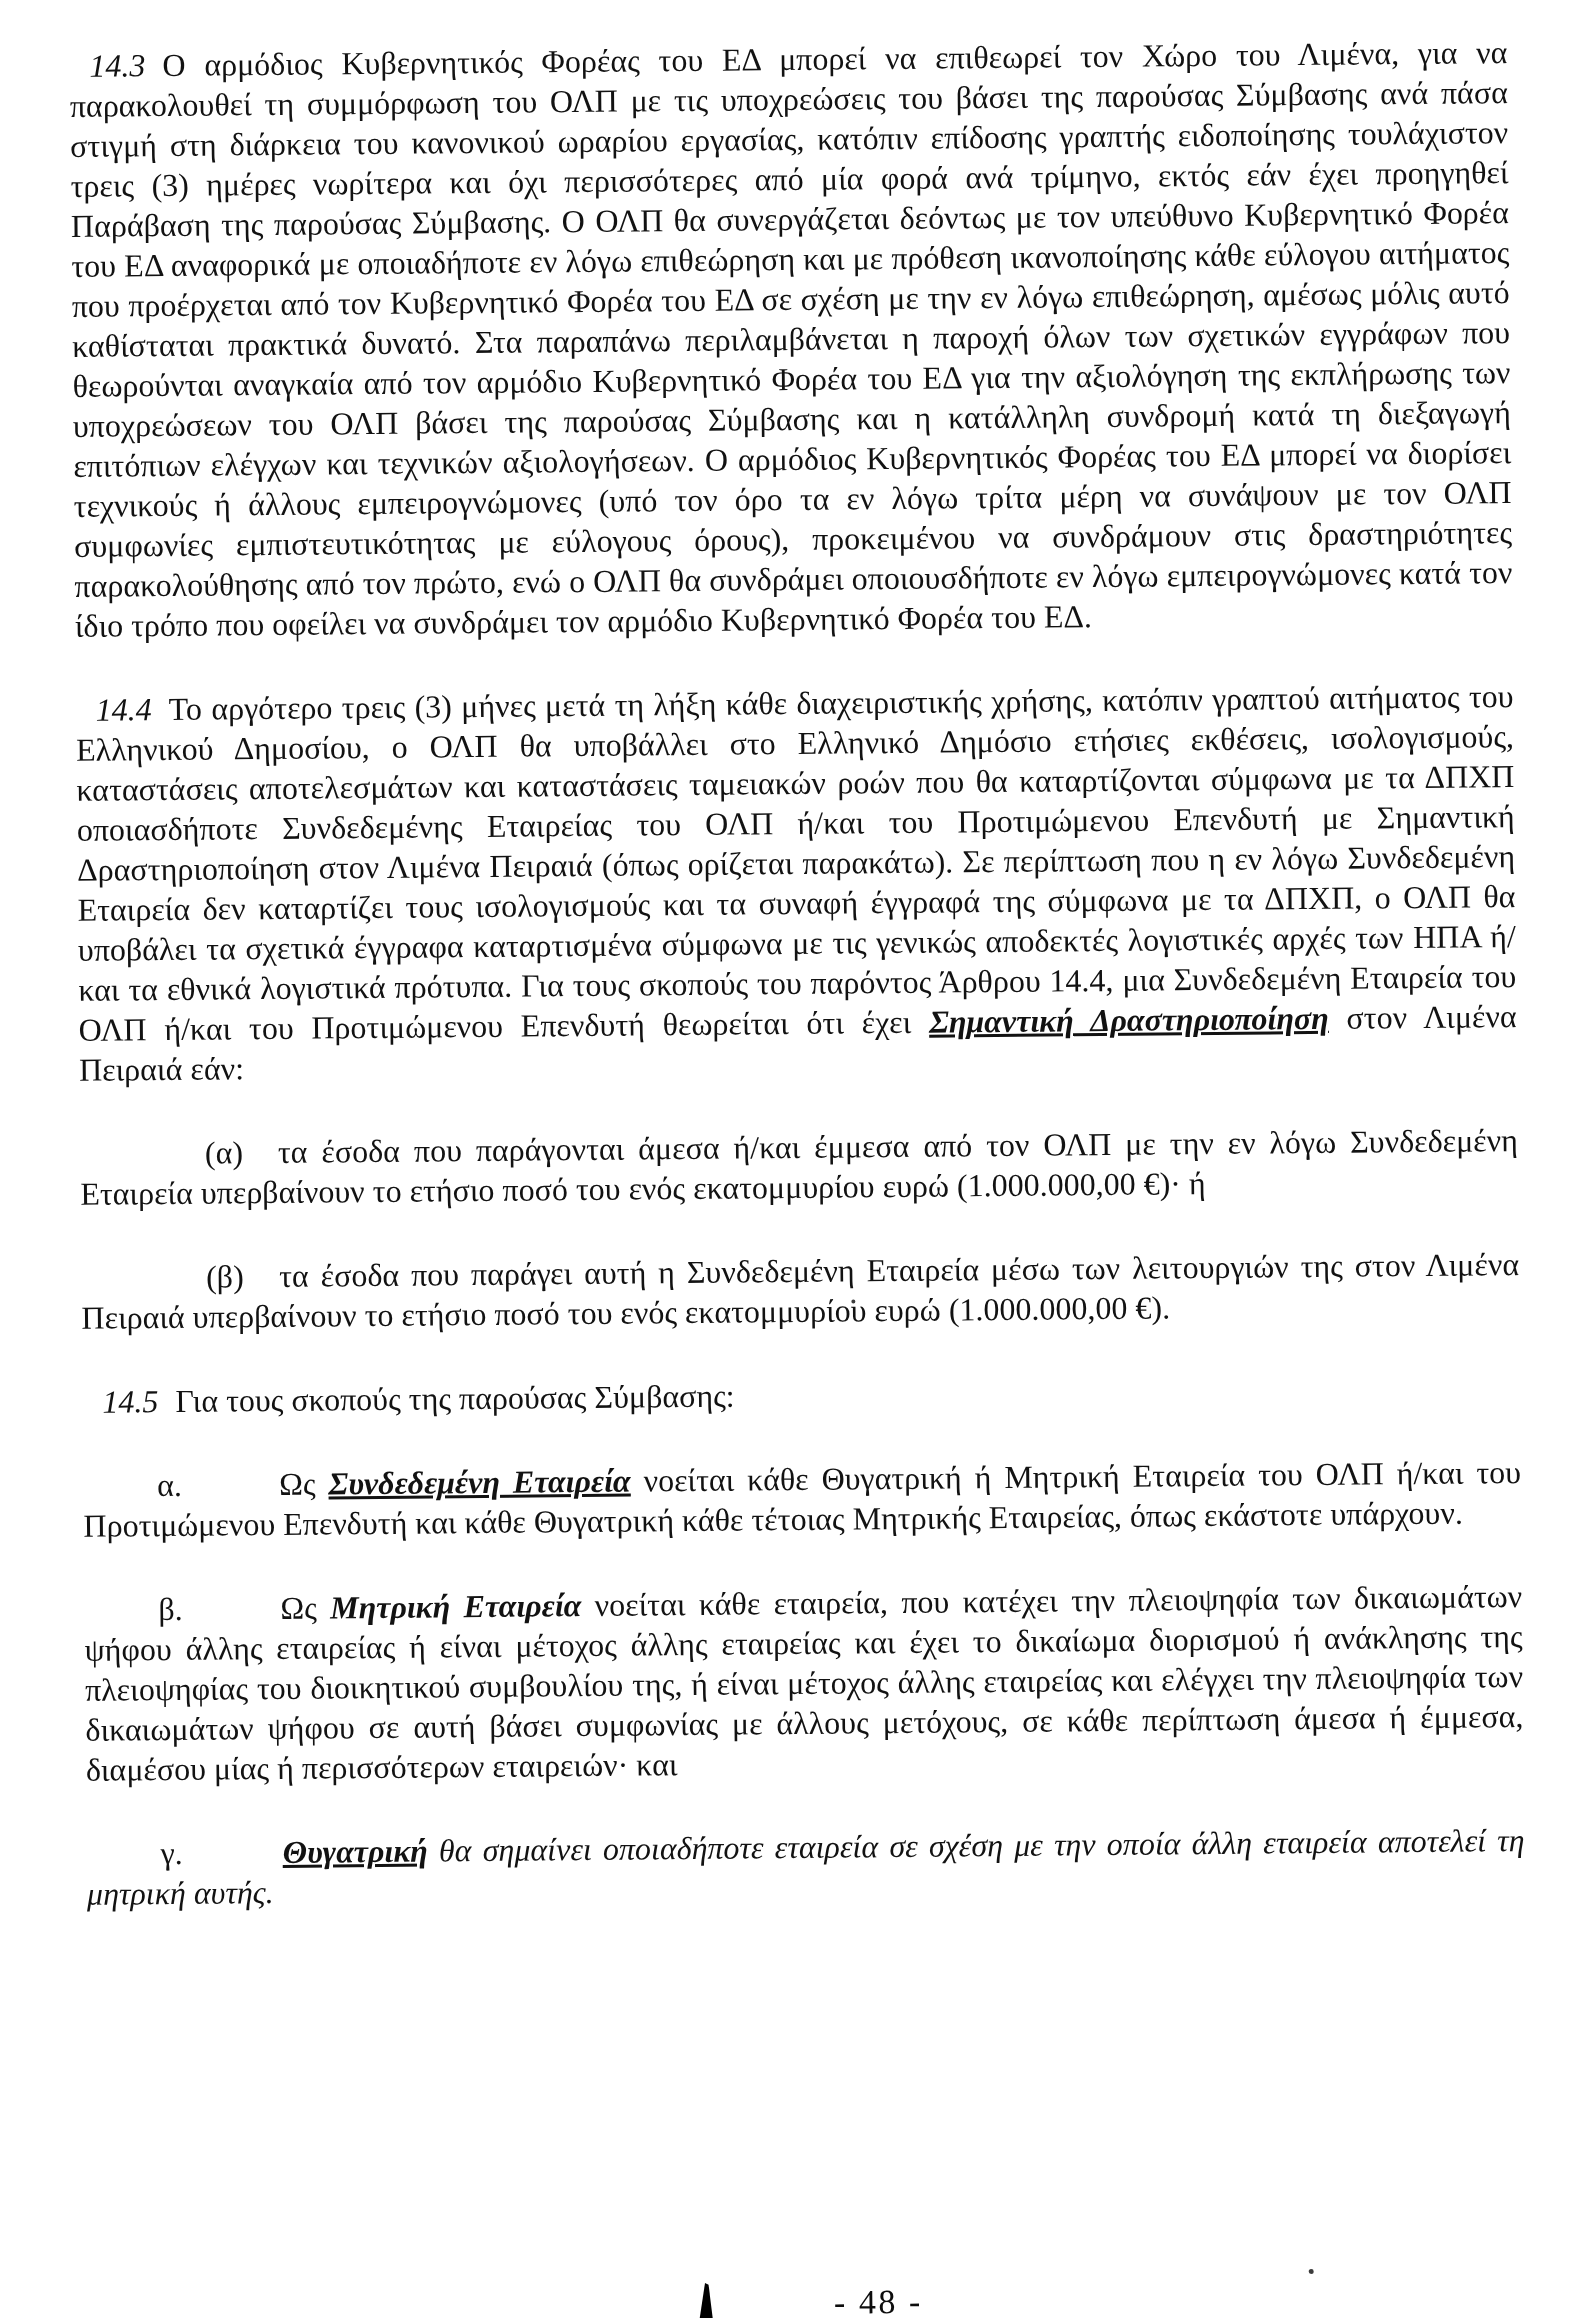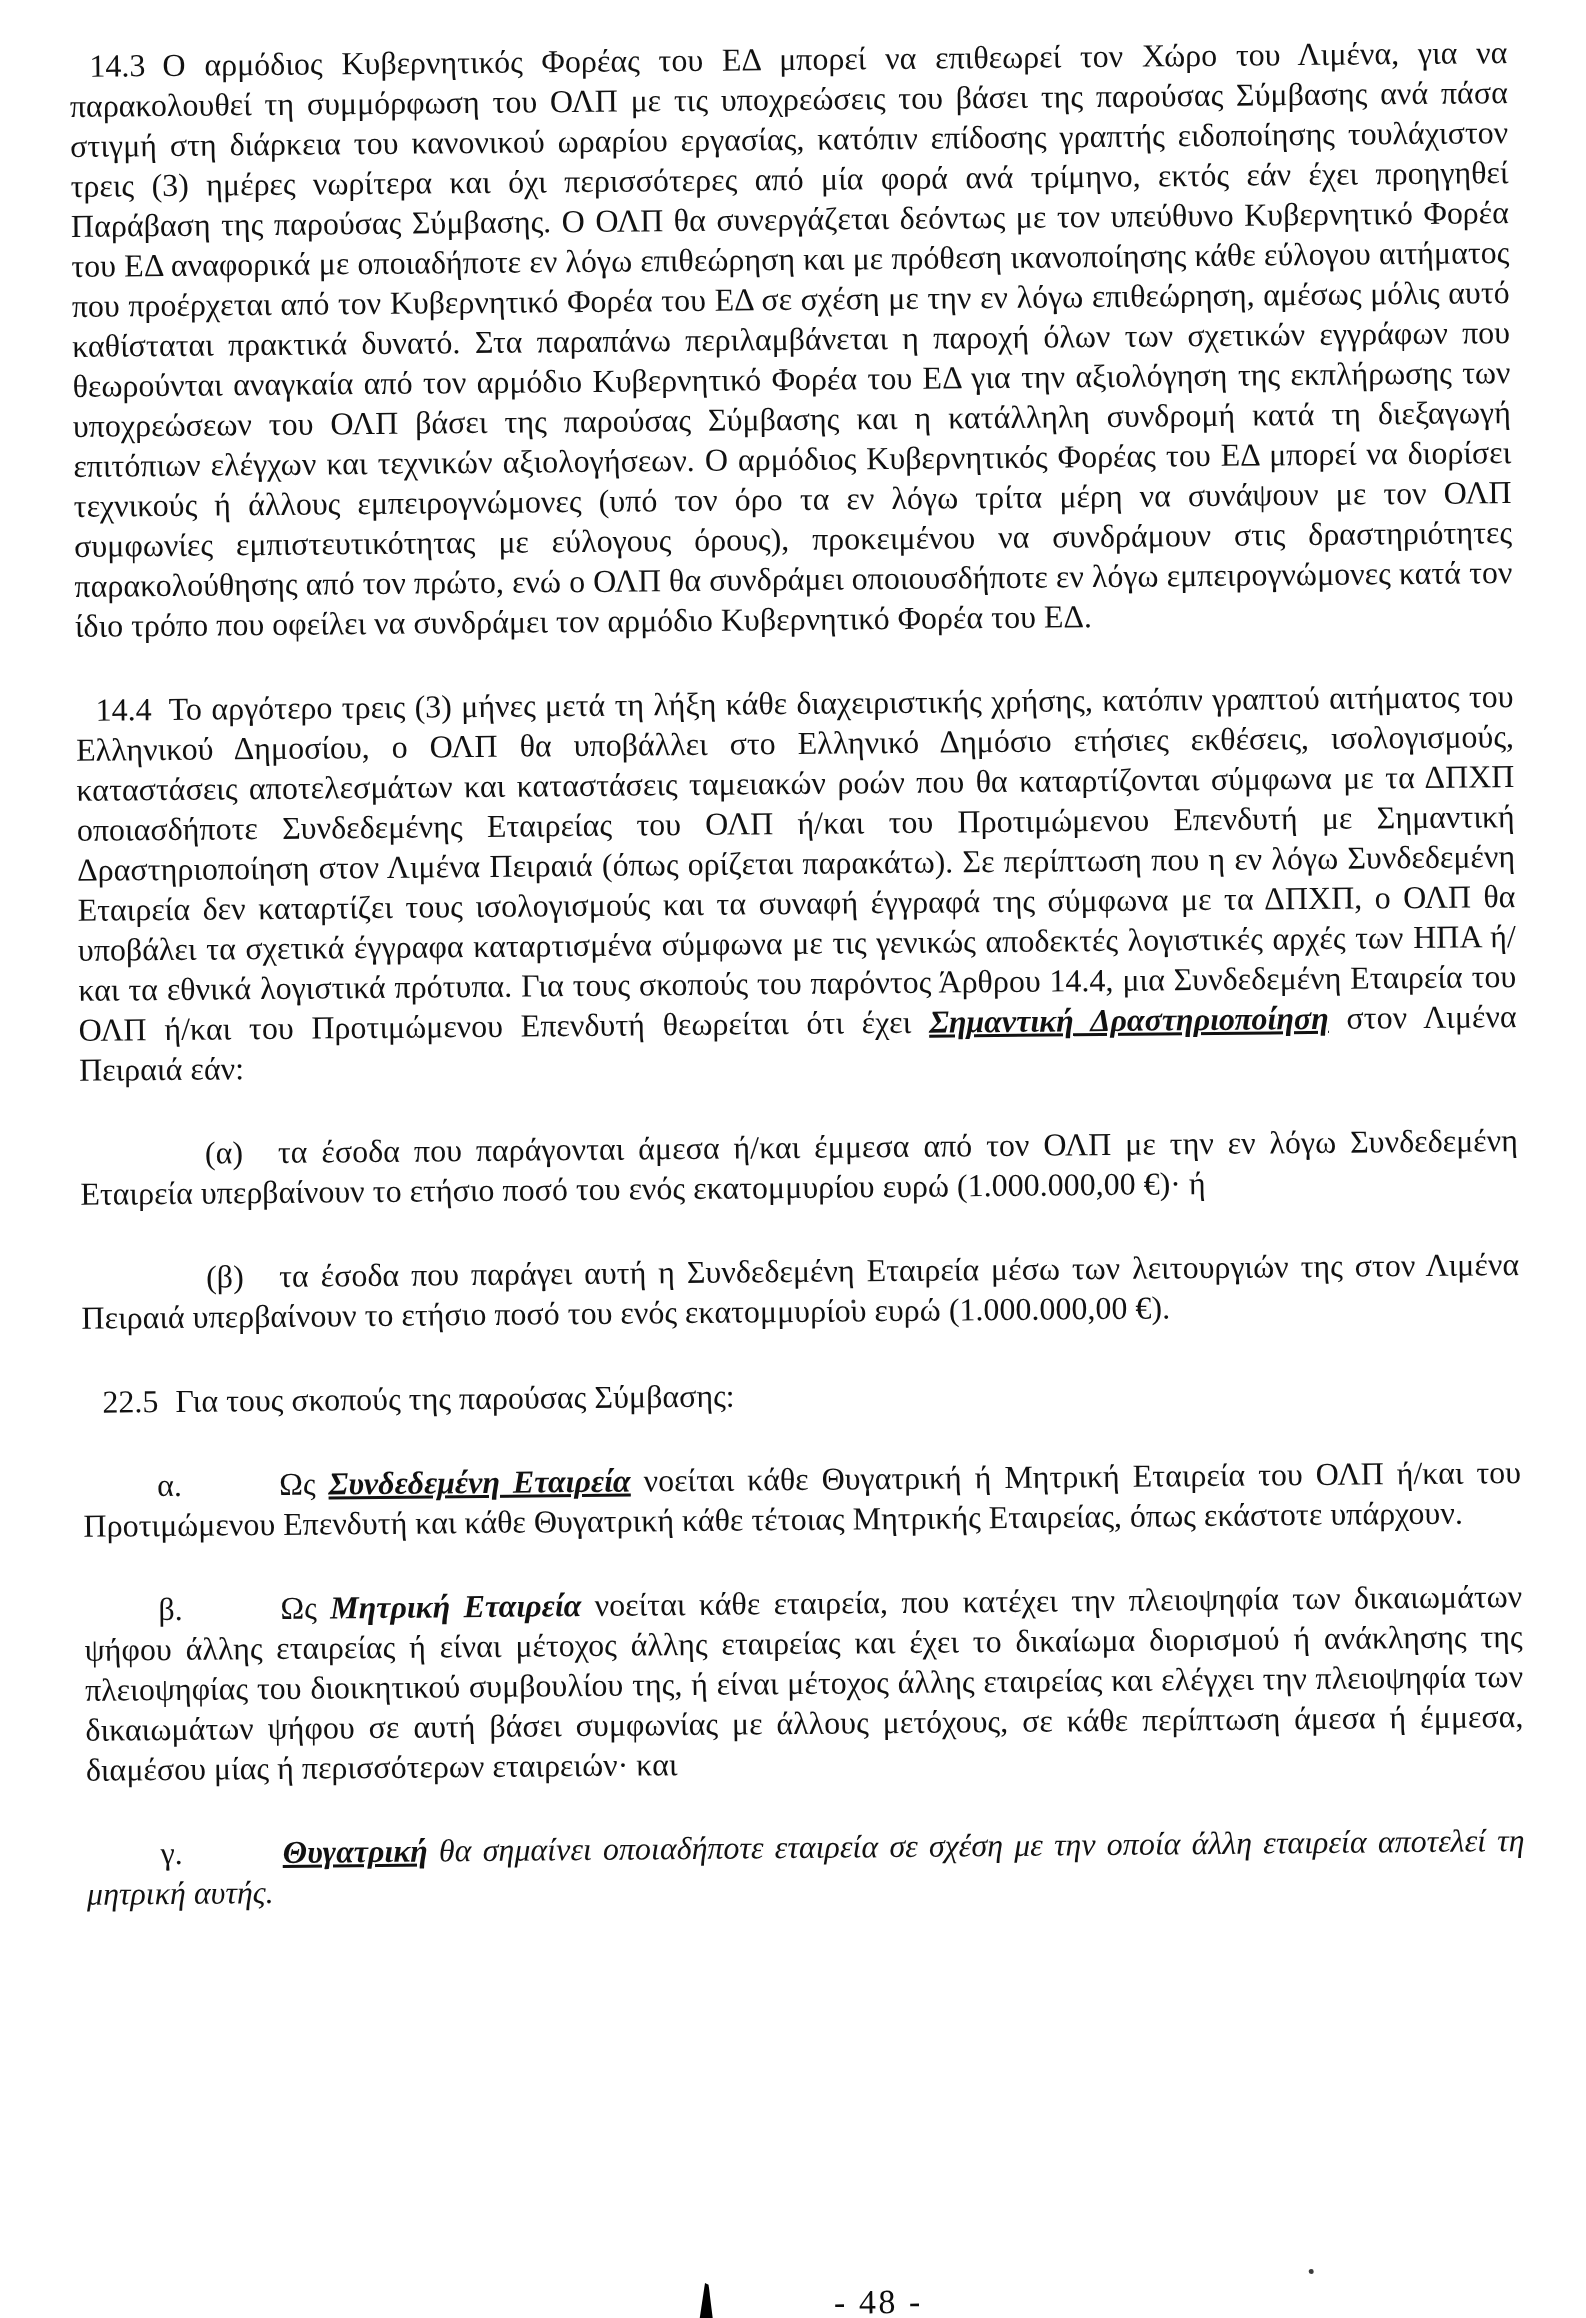--- a/index.html
+++ b/index.html
@@ -28,20 +28,21 @@
     text-align: justify;
   }
   .content p {
     margin: 0 0 44px 0;
     text-indent: 20px;
   }
   .content p.section .lbl {
     display: inline-block;
     width: 73px;
     text-indent: 0;
+    font-style: italic;
   }
   .content p.sub-paren {
     text-indent: 125px;
   }
   .content p.sub-paren .lbl {
     display: inline-block;
     width: 73px;
     text-indent: 0;
   }
   .content p.sub-letter {
@@ -90,21 +91,21 @@
 </head>
 <body>
 
 <main class="sheet">
 
   <section class="content" id="paragraphs">
       <p class="section"><span class="lbl">14.3</span><span>Ο αρμόδιος Κυβερνητικός Φορέας του ΕΔ μπορεί να επιθεωρεί τον Χώρο του Λιμένα, για να παρακολουθεί τη συμμόρφωση του ΟΛΠ με τις υποχρεώσεις του βάσει της παρούσας Σύμβασης ανά πάσα στιγμή στη διάρκεια του κανονικού ωραρίου εργασίας, κατόπιν επίδοσης γραπτής ειδοποίησης τουλάχιστον τρεις (3) ημέρες νωρίτερα και όχι περισσότερες από μία φορά ανά τρίμηνο, εκτός εάν έχει προηγηθεί Παράβαση της παρούσας Σύμβασης. Ο ΟΛΠ θα συνεργάζεται δεόντως με τον υπεύθυνο Κυβερνητικό Φορέα του ΕΔ αναφορικά με οποιαδήποτε εν λόγω επιθεώρηση και με πρόθεση ικανοποίησης κάθε εύλογου αιτήματος που προέρχεται από τον Κυβερνητικό Φορέα του ΕΔ σε σχέση με την εν λόγω επιθεώρηση, αμέσως μόλις αυτό καθίσταται πρακτικά δυνατό. Στα παραπάνω περιλαμβάνεται η παροχή όλων των σχετικών εγγράφων που θεωρούνται αναγκαία από τον αρμόδιο Κυβερνητικό Φορέα του ΕΔ για την αξιολόγηση της εκπλήρωσης των υποχρεώσεων του ΟΛΠ βάσει της παρούσας Σύμβασης και η κατάλληλη συνδρομή κατά τη διεξαγωγή επιτόπιων ελέγχων και τεχνικών αξιολογήσεων. Ο αρμόδιος Κυβερνητικός Φορέας του ΕΔ μπορεί να διορίσει τεχνικούς ή άλλους εμπειρογνώμονες (υπό τον όρο τα εν λόγω τρίτα μέρη να συνάψουν με τον ΟΛΠ συμφωνίες εμπιστευτικότητας με εύλογους όρους), προκειμένου να συνδράμουν στις δραστηριότητες παρακολούθησης από τον πρώτο, ενώ ο ΟΛΠ θα συνδράμει οποιουσδήποτε εν λόγω εμπειρογνώμονες κατά τον ίδιο τρόπο που οφείλει να συνδράμει τον αρμόδιο Κυβερνητικό Φορέα του ΕΔ.</span></p>
       <p class="section"><span class="lbl">14.4</span><span>Το αργότερο τρεις (3) μήνες μετά τη λήξη κάθε διαχειριστικής χρήσης, κατόπιν γραπτού αιτήματος του Ελληνικού Δημοσίου, ο ΟΛΠ θα υποβάλλει στο Ελληνικό Δημόσιο ετήσιες εκθέσεις, ισολογισμούς, καταστάσεις αποτελεσμάτων και καταστάσεις ταμειακών ροών που θα καταρτίζονται σύμφωνα με τα ΔΠΧΠ οποιασδήποτε Συνδεδεμένης Εταιρείας του ΟΛΠ ή/και του Προτιμώμενου Επενδυτή με Σημαντική Δραστηριοποίηση στον Λιμένα Πειραιά (όπως ορίζεται παρακάτω). Σε περίπτωση που η εν λόγω Συνδεδεμένη Εταιρεία δεν καταρτίζει τους ισολογισμούς και τα συναφή έγγραφά της σύμφωνα με τα ΔΠΧΠ, ο ΟΛΠ θα υποβάλει τα σχετικά έγγραφα καταρτισμένα σύμφωνα με τις γενικώς αποδεκτές λογιστικές αρχές των ΗΠΑ ή/και τα εθνικά λογιστικά πρότυπα. Για τους σκοπούς του παρόντος Άρθρου 14.4, μια Συνδεδεμένη Εταιρεία του ΟΛΠ ή/και του Προτιμώμενου Επενδυτή θεωρείται ότι έχει </span><span class="seg-biu">Σημαντική Δραστηριοποίηση</span><span> στον Λιμένα Πειραιά εάν:</span></p>
       <p class="sub-paren"><span class="lbl">(α)</span><span>τα έσοδα που παράγονται άμεσα ή/και έμμεσα από τον ΟΛΠ με την εν λόγω Συνδεδεμένη Εταιρεία υπερβαίνουν το ετήσιο ποσό του ενός εκατομμυρίου ευρώ (1.000.000,00 €)· ή</span></p>
       <p class="sub-paren"><span class="lbl">(β)</span><span>τα έσοδα που παράγει αυτή η Συνδεδεμένη Εταιρεία μέσω των λειτουργιών της στον Λιμένα Πειραιά υπερβαίνουν το ετήσιο ποσό του ενός εκατομμυρίου ευρώ (1.000.000,00 €).</span></p>
-      <p class="section"><span class="lbl">22.5</span><span>Για τους σκοπούς της παρούσας Σύμβασης:</span></p>
+      <p class="section"><span class="lbl">14.5</span><span>Για τους σκοπούς της παρούσας Σύμβασης:</span></p>
       <p class="sub-letter"><span class="lbl">α.</span><span>Ως </span><span class="seg-biu">Συνδεδεμένη Εταιρεία</span><span> νοείται κάθε Θυγατρική ή Μητρική Εταιρεία του ΟΛΠ ή/και του Προτιμώμενου Επενδυτή και κάθε Θυγατρική κάθε τέτοιας Μητρικής Εταιρείας, όπως εκάστοτε υπάρχουν.</span></p>
       <p class="sub-letter"><span class="lbl">β.</span><span>Ως </span><span class="seg-bi">Μητρική Εταιρεία</span><span> νοείται κάθε εταιρεία, που κατέχει την πλειοψηφία των δικαιωμάτων ψήφου άλλης εταιρείας ή είναι μέτοχος άλλης εταιρείας και έχει το δικαίωμα διορισμού ή ανάκλησης της πλειοψηφίας του διοικητικού συμβουλίου της, ή είναι μέτοχος άλλης εταιρείας και ελέγχει την πλειοψηφία των δικαιωμάτων ψήφου σε αυτή βάσει συμφωνίας με άλλους μετόχους, σε κάθε περίπτωση άμεσα ή έμμεσα, διαμέσου μίας ή περισσότερων εταιρειών· και</span></p>
       <p class="sub-letter last"><span class="lbl">γ.</span><span class="seg-biu">Θυγατρική</span><span class="seg-i"> θα σημαίνει οποιαδήποτε εταιρεία σε σχέση με την οποία άλλη εταιρεία αποτελεί τη μητρική αυτής.</span></p>
     </section>
 
   <div class="ink-blob"></div>
 
   <div class="page-number">- 48 -</div>
 
   <div class="speck d1"></div>

